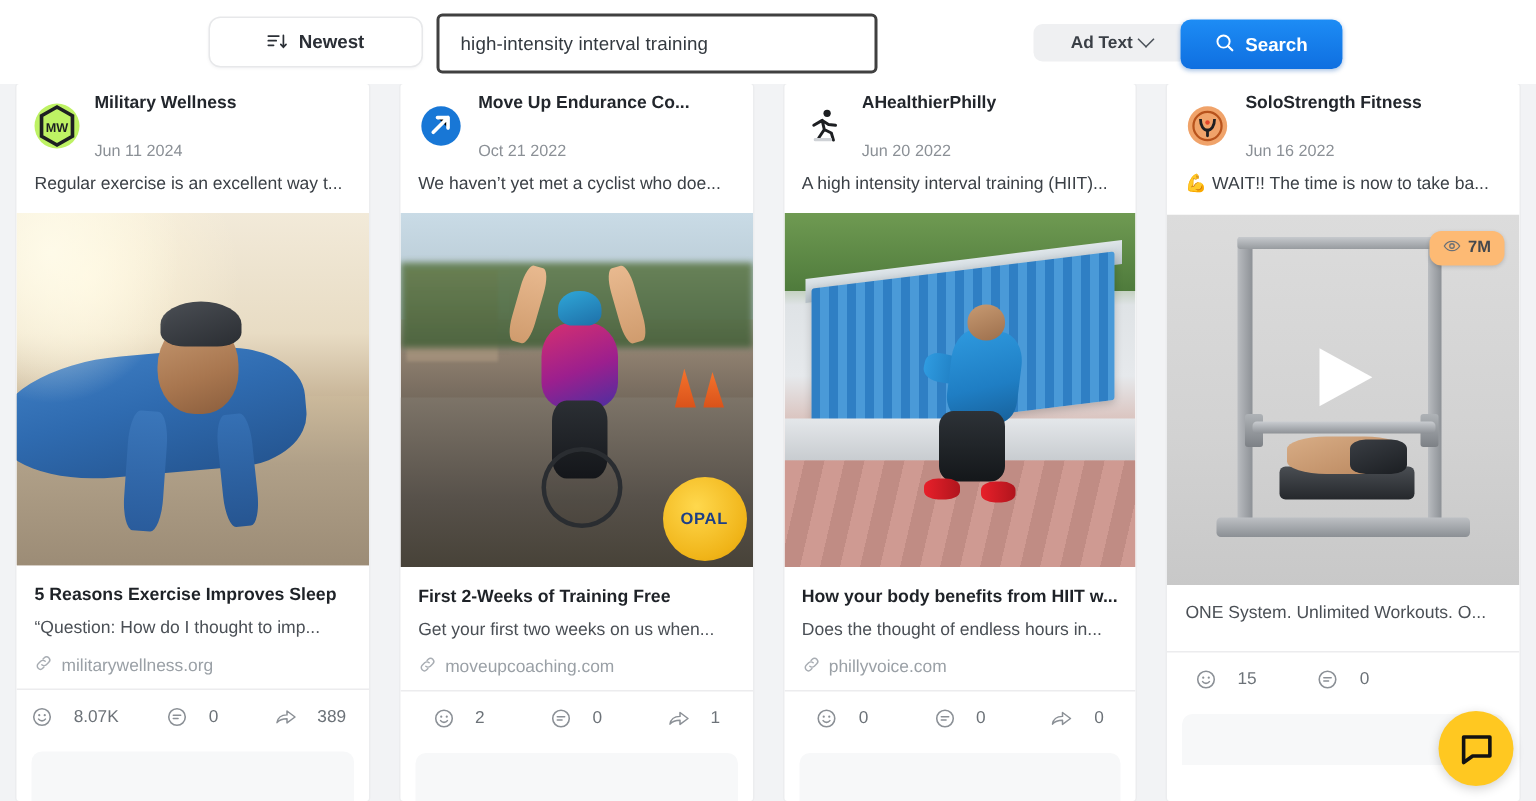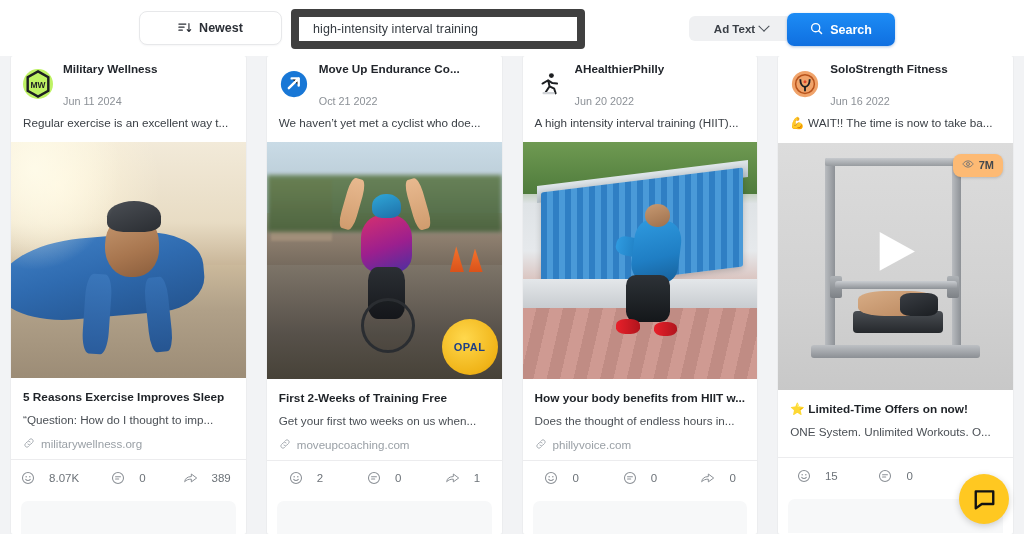--- a/index.html
+++ b/index.html
@@ -27,21 +27,21 @@
     gap:7px;
     font-size:12.5px; font-weight:700; color:#2b2f36;
     cursor:pointer;
     box-shadow:0 1px 2px rgba(16,24,40,0.04);
   }
   .sort-icon { display:flex; align-items:center; color:#2b2f36; }
 
   .search-wrap {
     position:absolute; left:291px; top:9px;
     width:294px; height:40px;
-    border:8px solid #404040; border-radius:4px;
+    border:2px solid #404040; border-radius:4px;
     background:#fff;
     display:flex; align-items:center;
   }
   .search-input {
     width:100%; height:100%;
     border:none; outline:none; background:transparent;
     padding-left:14px;
     font-family:"Liberation Sans", sans-serif;
     font-size:12.5px; color:#343a40; letter-spacing:.1px;
   }
@@ -554,21 +554,20 @@
             <svg width="12" height="12" viewBox="0 0 16 16" fill="none">
               <path d="M1.2 8S3.6 3.8 8 3.8 14.8 8 14.8 8 12.4 12.2 8 12.2 1.2 8 1.2 8z" stroke="#6b7076" stroke-width="1.15"></path>
               <circle cx="8" cy="8" r="2" stroke="#6b7076" stroke-width="1.15"></circle>
             </svg>
           </span>
           <span>7M</span>
         </div>
       </div>
 
       <div class="card-info">
-        <div class="card-title">⭐ Limited-Time Offers on now!</div>
         <div class="card-desc">ONE System. Unlimited Workouts. O...</div>
       </div>
 
       <div class="divider"></div>
 
       <div class="stats">
         <div class="stat">
           <svg width="14" height="14" viewBox="0 0 16 16" fill="none">
             <circle cx="8" cy="8" r="6.3" stroke="#8b9096" stroke-width="1.2"></circle>
             <circle cx="5.9" cy="6.6" r=".85" fill="#8b9096"></circle>

